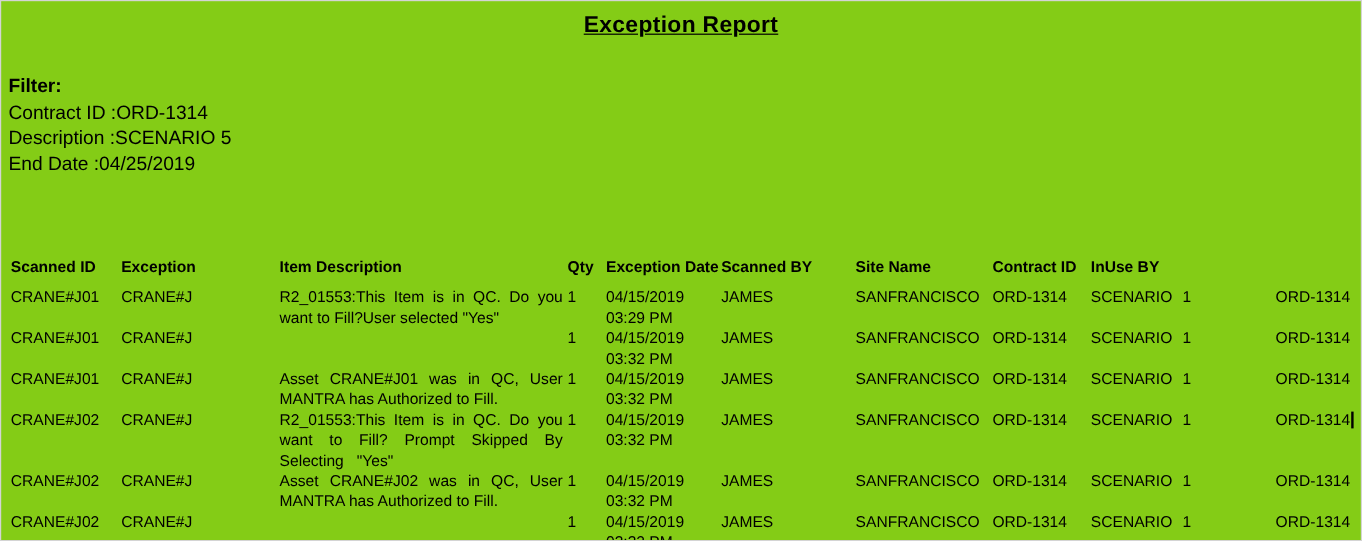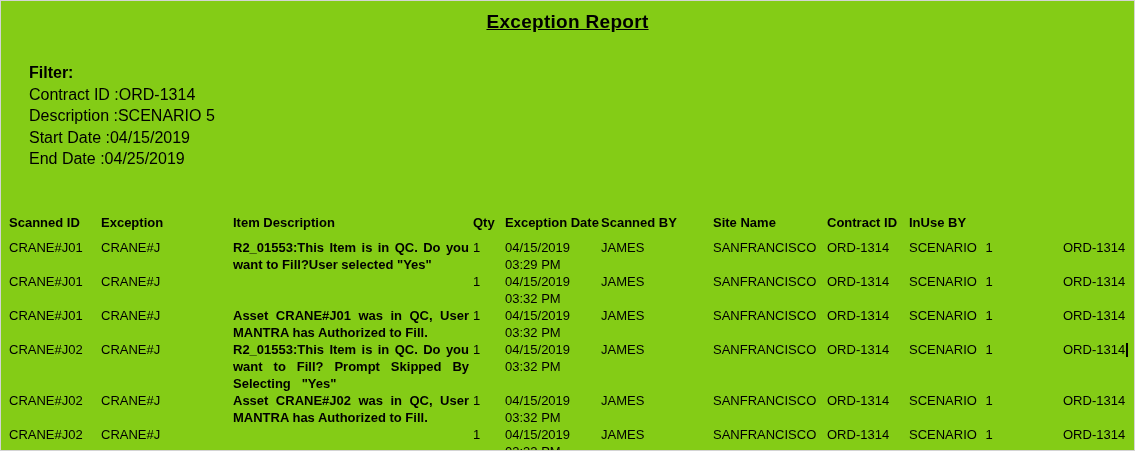--- a/index.html
+++ b/index.html
@@ -24,21 +24,21 @@
     left: 0;
     width: 100%;
     text-align: center;
     font-size: 19px;
     font-weight: bold;
     text-decoration: underline;
     letter-spacing: 0.3px;
   }
   .filter {
     position: absolute;
-    left: 28px;
+    left: 6px;
     top: 61px;
     font-size: 16px;
     line-height: 21.5px;
   }
   .filter-heading {
     font-weight: bold;
   }
   .report-table {
     position: absolute;
     left: 8px;
@@ -61,21 +61,20 @@
     overflow: visible;
   }
   .cell {
     min-height: 17px;
   }
   .cell.exc {
     text-align: justify;
     white-space: pre-wrap;
     padding-right: 4px;
     box-sizing: border-box;
-    font-weight: bold;
   }
   .cell.cdesc {
     word-spacing: 5px;
   }
   .caret {
     display: inline-block;
     width: 1.5px;
     height: 14px;
     background: #000000;
     vertical-align: text-bottom;
@@ -86,21 +85,20 @@
 <body>
 
 <div class="page">
 
   <div class="report-title">Exception Report</div>
 
   <div class="filter">
     <div class="filter-heading">Filter:</div>
     <div>Contract ID :ORD-1314</div>
     <div>Description :SCENARIO 5</div>
-    <div>Start Date :04/15/2019</div>
     <div>End Date :04/25/2019</div>
   </div>
 
   <div class="report-table">
     <div class="row thead">
       <div class="cell">Scanned ID</div>
       <div class="cell">Exception</div>
       <div class="cell">Item Description</div>
       <div class="cell">Qty</div>
       <div class="cell">Exception Date</div>

